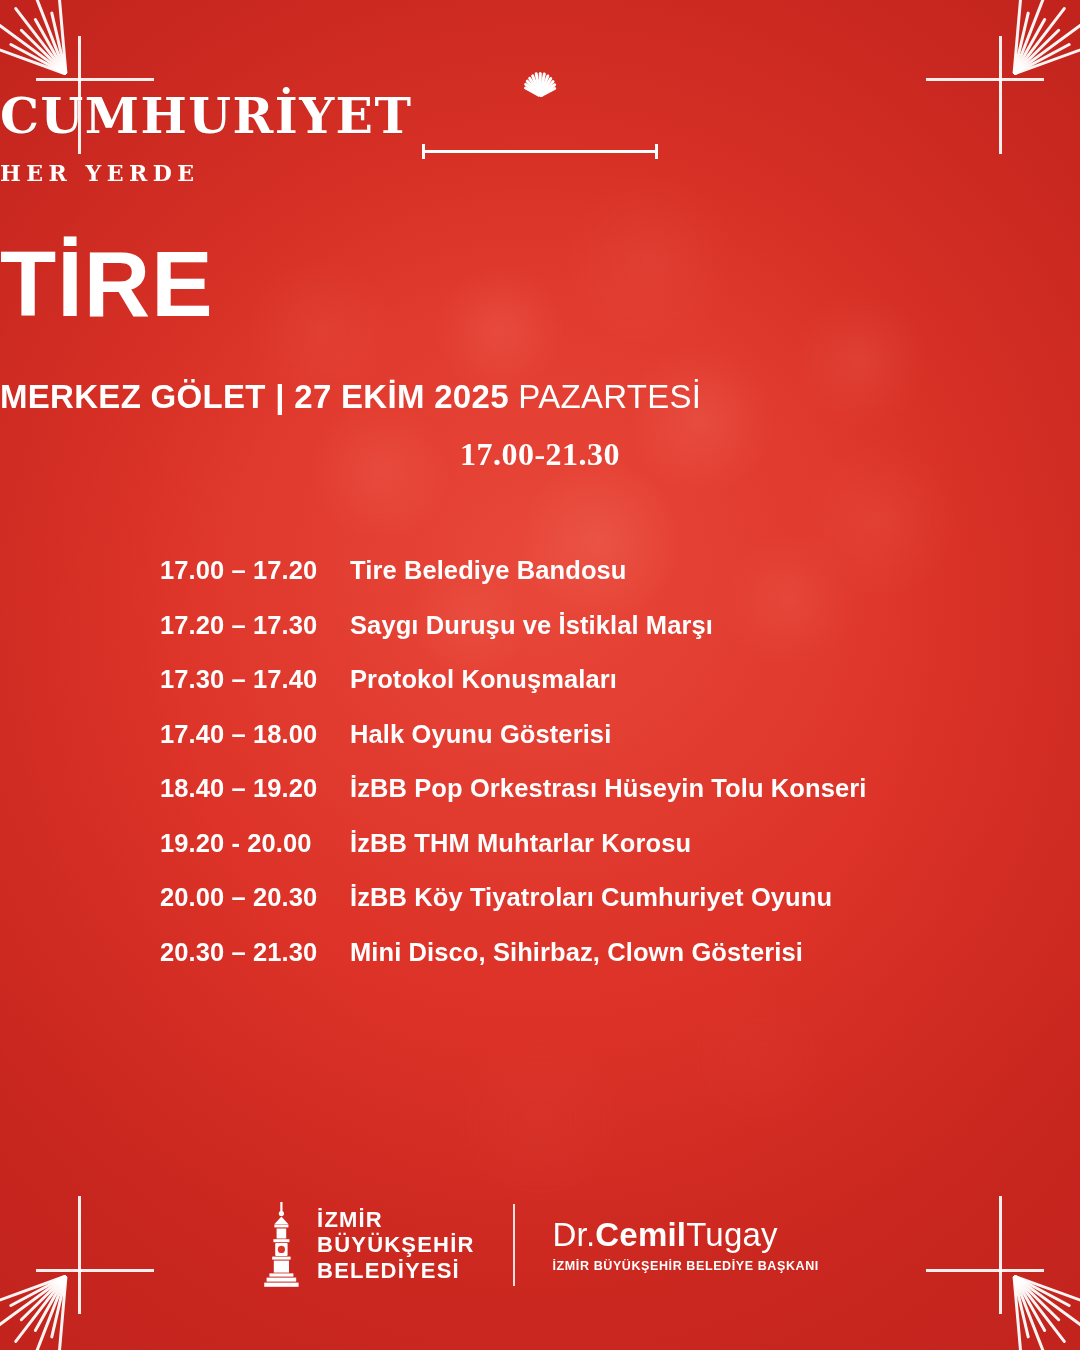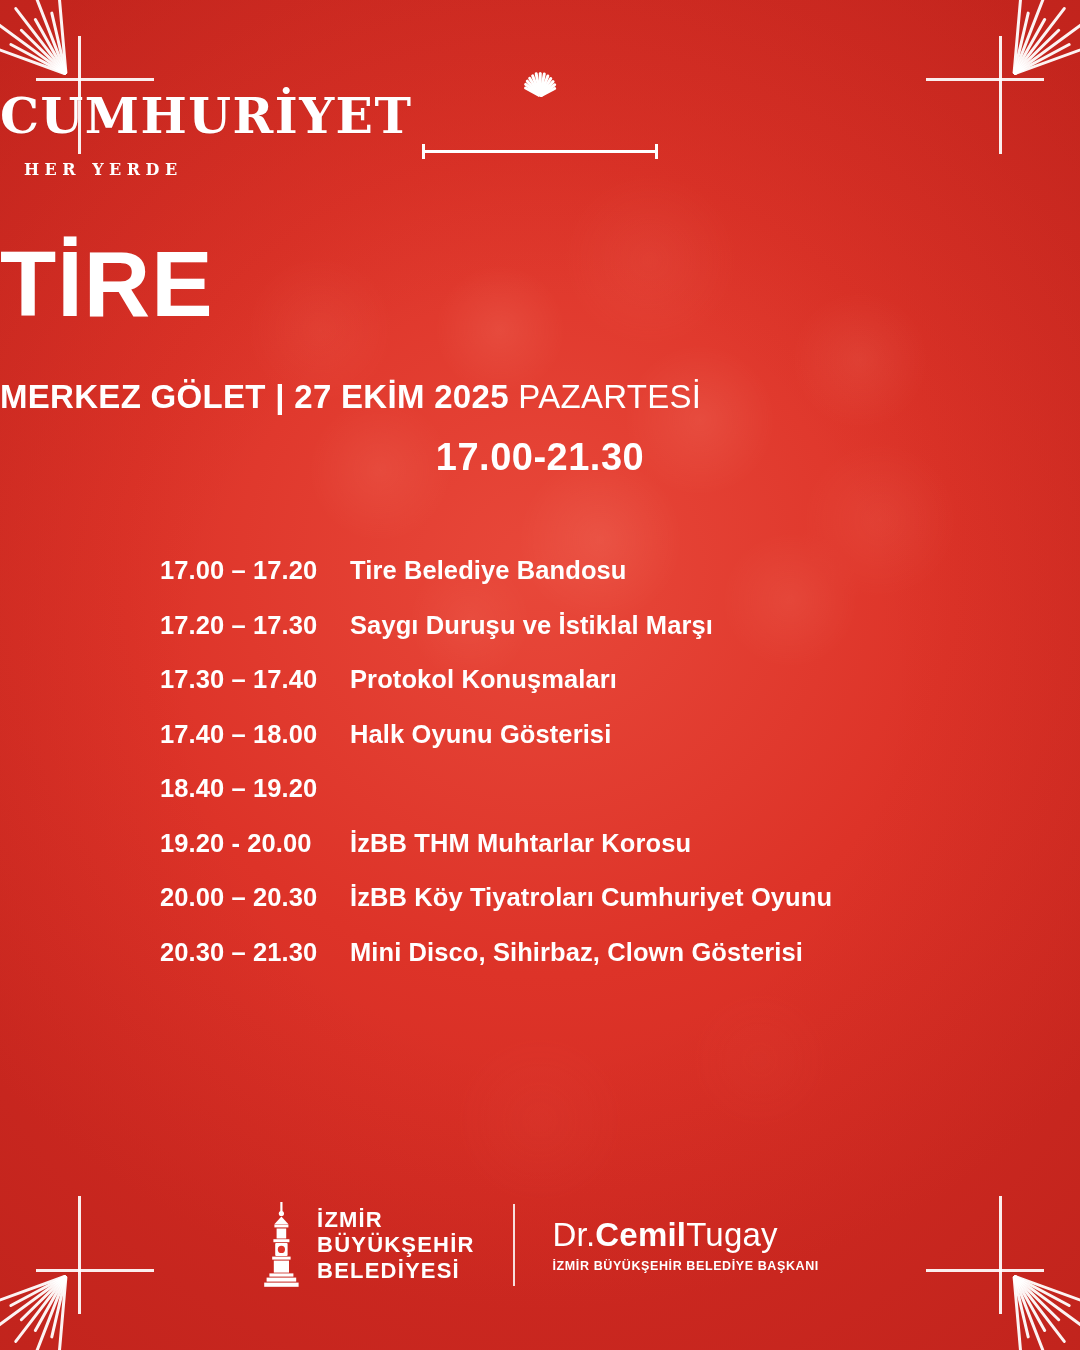--- a/index.html
+++ b/index.html
@@ -129,25 +129,24 @@
     content: "";
     position: absolute;
     top: -6px;
     width: 3px;
     height: 15px;
     background: #fff;
   }
   .logo-rule::before { left: 0; }
   .logo-rule::after  { right: 0; }
   .logo-sub {
-    font-size: 16px;
+    font-size: 22px;
     font-weight: 700;
     letter-spacing: 5.5px;
     font-family: "DejaVu Serif", serif;
-    padding-left: 24px;
   }
 
   
   .city-title {
     position: absolute;
     top: 238px;
     width: 100%;
     text-align: left;
     font-size: 92px;
     font-weight: 700;
@@ -162,23 +161,24 @@
     line-height: 1.2;
     letter-spacing: 0.3px;
   }
   .venue-line .strong { font-weight: 700; }
   .venue-line .light  { font-weight: 400; }
   .time-line {
     position: absolute;
     top: 436px;
     width: 100%;
     text-align: center;
-    font-size: 38px;
+    font-size: 32px;
     font-weight: 700;
     letter-spacing: 0.5px;
+    font-family: Liberation Serif, serif;
   }
 
   
   .schedule {
     position: absolute;
     top: 556px;
     left: 160px;
     width: 800px;
   }
   .sch-row {
@@ -349,20 +349,21 @@
     <div class="sch-row">
       <div class="sch-time">17.30 – 17.40</div>
       <div class="sch-label">Protokol Konuşmaları</div>
     </div>
     <div class="sch-row">
       <div class="sch-time">17.40 – 18.00</div>
       <div class="sch-label">Halk Oyunu Gösterisi</div>
     </div>
     <div class="sch-row">
       <div class="sch-time">18.40 – 19.20</div>
+      <div class="sch-label">İzBB  Pop Orkestrası Hüseyin Tolu Konseri</div>
     </div>
     <div class="sch-row">
       <div class="sch-time">19.20 - 20.00</div>
       <div class="sch-label">İzBB THM Muhtarlar Korosu</div>
     </div>
     <div class="sch-row">
       <div class="sch-time">20.00 – 20.30</div>
       <div class="sch-label">İzBB Köy Tiyatroları Cumhuriyet  Oyunu</div>
     </div>
     <div class="sch-row">

